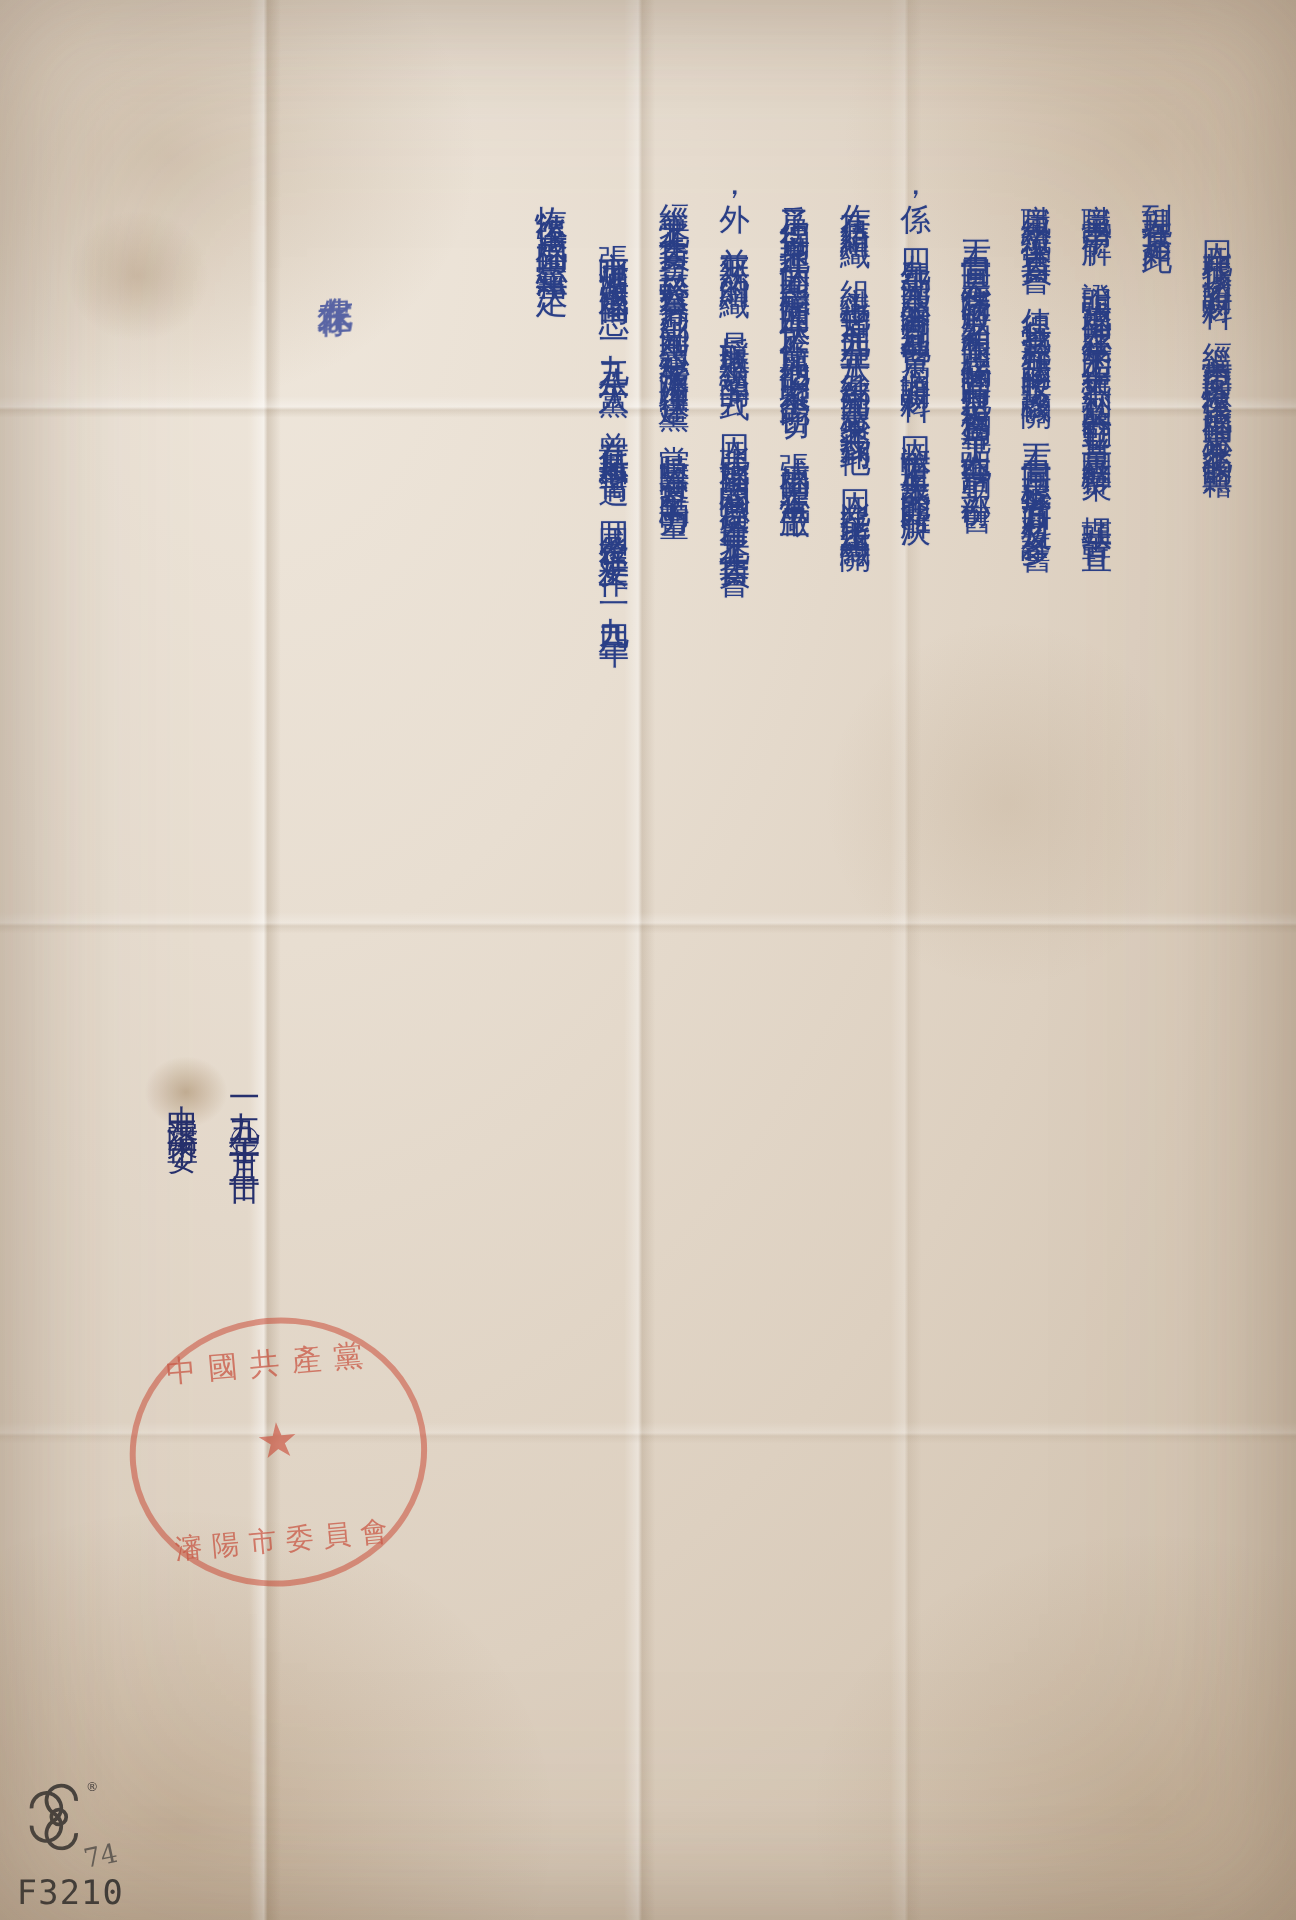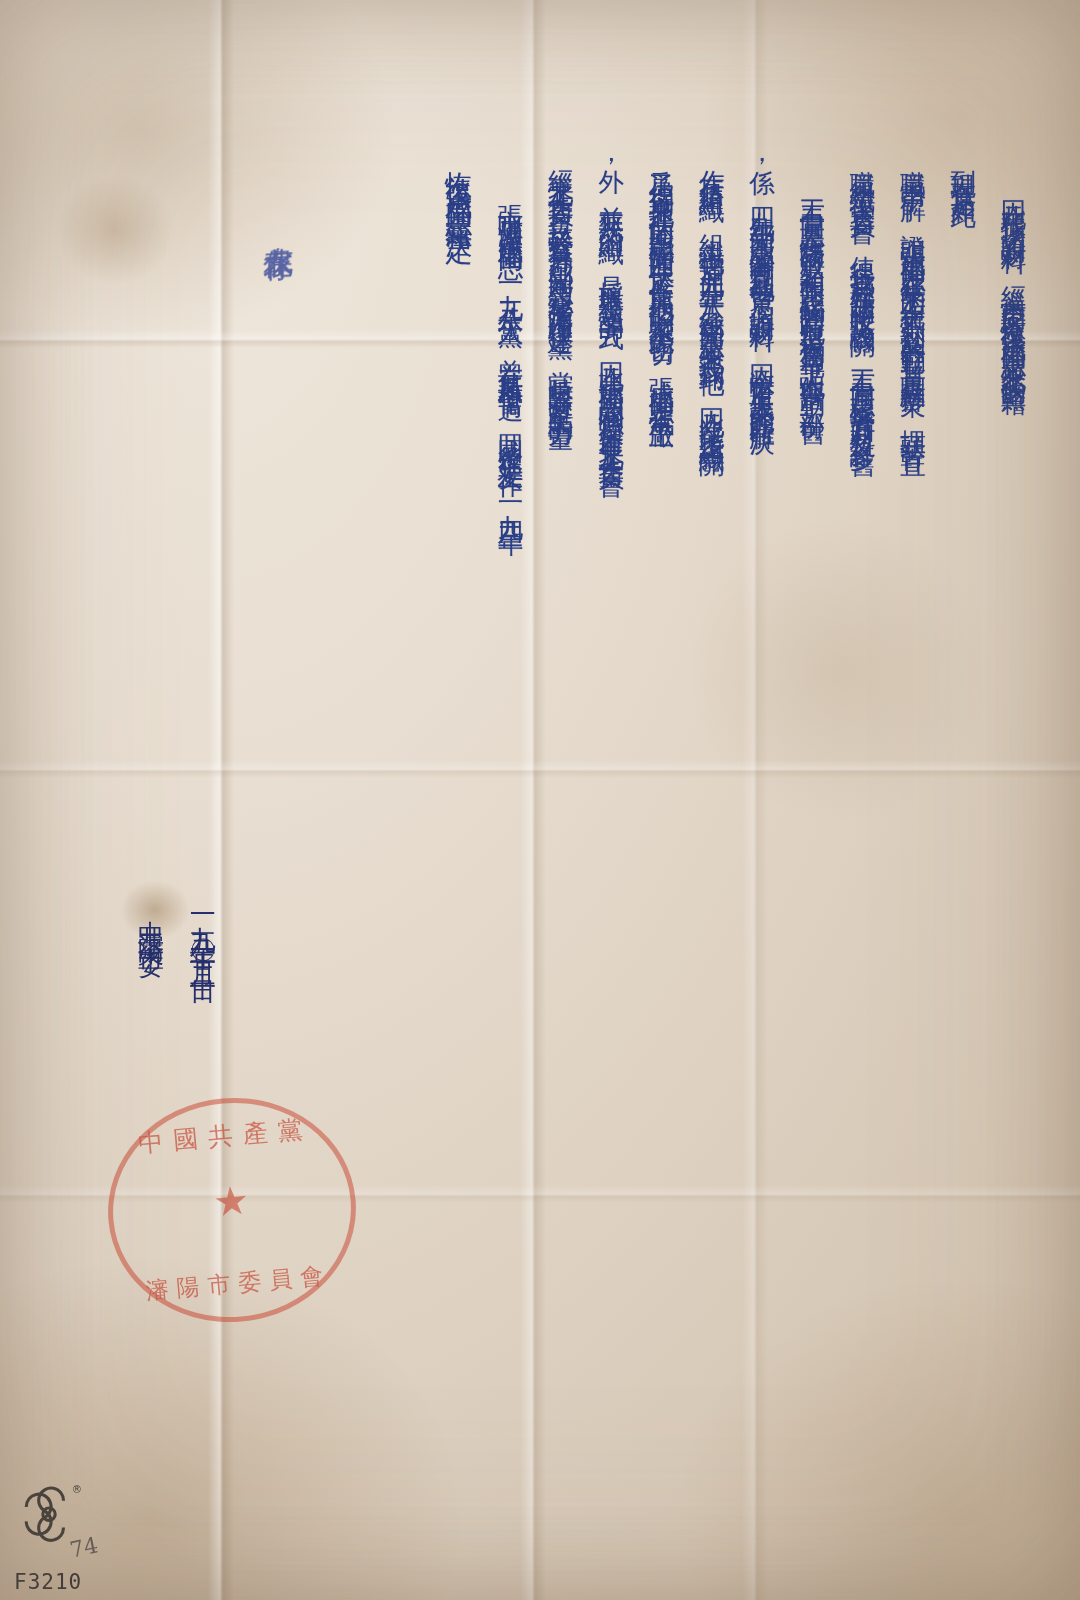--- a/index.html
+++ b/index.html
@@ -176,21 +176,21 @@
     bottom: 58px;
     width: 66px;
     height: 66px;
     opacity: .85;
   }
   .wm-code {
     position: absolute;
     left: 14px;
     bottom: 6px;
     font-family: "DejaVu Sans Mono", "Liberation Mono", monospace;
-    font-size: 21px;
+    font-size: 28px;
     color: #3a3a3a;
     letter-spacing: 1px;
   }
   .wm-hand {
     position: absolute;
     left: 70px;
     bottom: 40px;
     font-size: 22px;
     color: #444;
     transform: rotate(-12deg);

